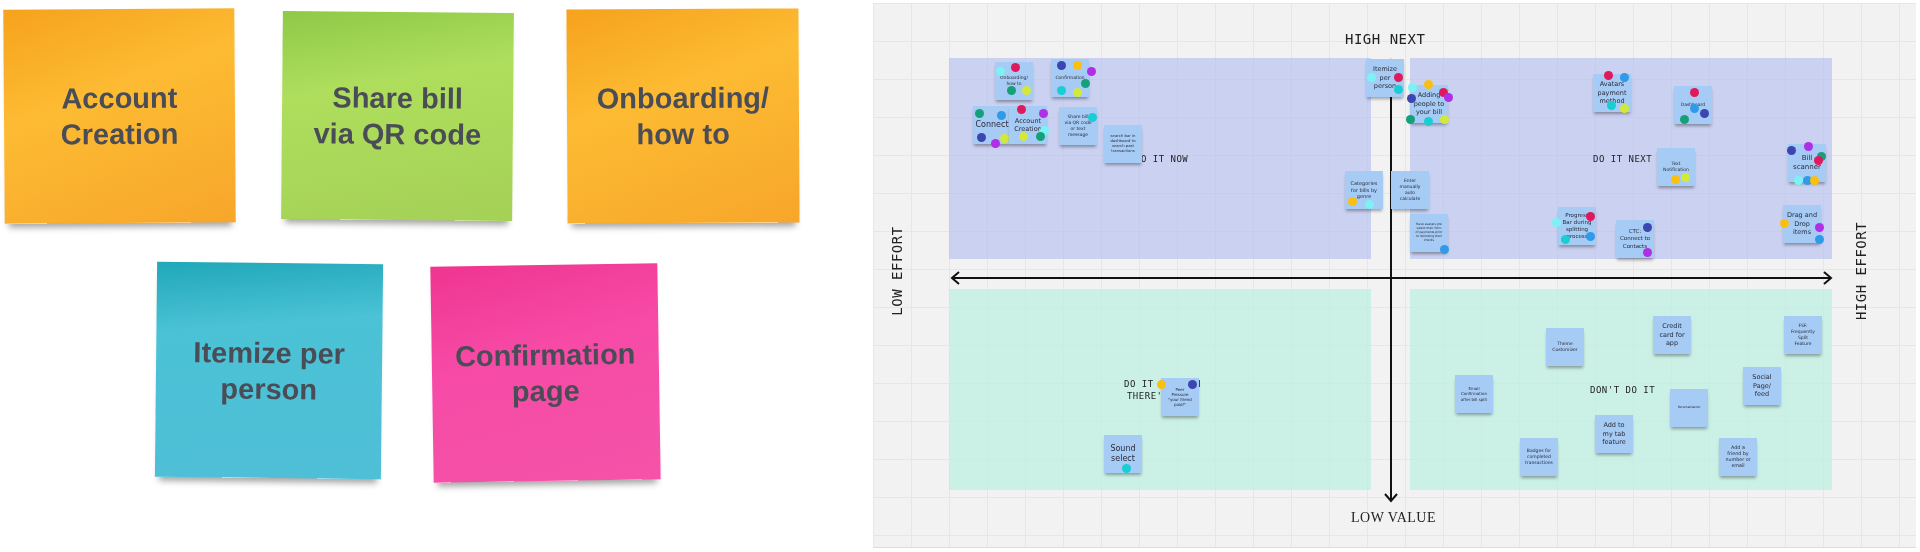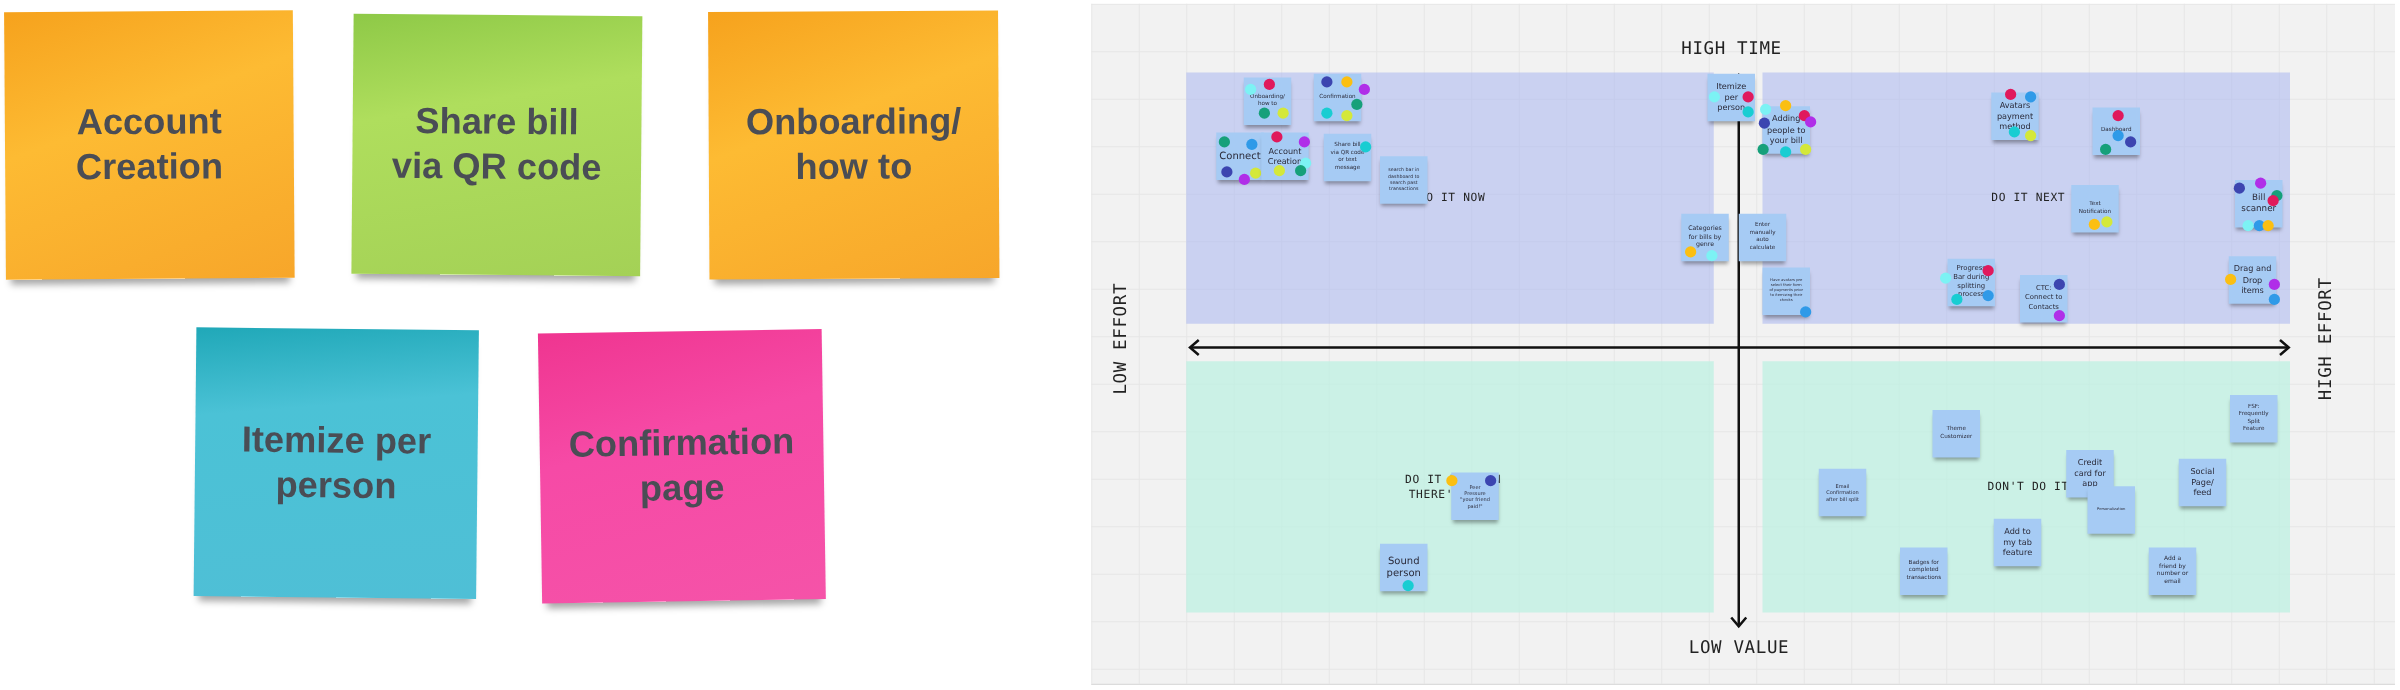--- a/index.html
+++ b/index.html
@@ -93,22 +93,22 @@
   <svg style="position:absolute;left:511px;top:490px;" width="14" height="10">
       <polyline points="1,1 7,8 13,1" fill="none" stroke="#111" stroke-width="2"></polyline>
     </svg>
   <svg style="position:absolute;left:77px;top:268px;" width="10" height="14">
       <polyline points="9,1 2,7 9,13" fill="none" stroke="#111" stroke-width="2"></polyline>
     </svg>
   <svg style="position:absolute;left:950px;top:268px;" width="10" height="14">
       <polyline points="1,1 8,7 1,13" fill="none" stroke="#111" stroke-width="2"></polyline>
     </svg>
 
-  <div class="axis-label mono" style="left:472px;top:28px;">HIGH TIME</div>
-  <div class="axis-label mono" style="left:478px;top:507px;">LOW VALUE</div>
+  <div class="axis-label mono" style="left:472px;top:28px;">HIGH NEXT</div>
+  <div class="axis-label mono" style="left:478px;top:507px;font-family:Liberation Serif, serif;">LOW VALUE</div>
   <div class="axis-label mono vert" style="left: -21.5px; top: 260px; transform: rotate(-90deg);">LOW EFFORT</div>
   <div class="axis-label mono vert" style="left: 939px; top: 260px; transform: rotate(-90deg);">HIGH EFFORT</div>
 
   <div class="quad-label mono" style="left:262px;top:150px;">DO IT NOW</div>
   <div class="quad-label mono" style="left:720px;top:150px;text-align:center;">DO IT NEXT</div>
   <div class="quad-label mono" style="left:251px;top:375px;">DO IT IF/WHEN
 THERE'S TIME</div>
   <div class="quad-label mono" style="left:717px;top:381px;">DON'T DO IT</div>
 
   <div id="stickies-layer">
@@ -262,28 +262,28 @@
       <div class="sticky" style="left: 288px; top: 375px; width: 38px; height: 38px; font-size: 4px; line-height: 5.2px;">
         <span>Peer
 Pressure
 "your friend
 paid!"</span>
         <div class="dot" style="left: -4px; top: 2px; background: rgb(251, 191, 18);"></div>
         <div class="dot" style="left: 27px; top: 2px; background: rgb(60, 69, 176);"></div>
       </div>
       <div class="sticky" style="left: 231px; top: 432px; width: 38px; height: 38px; font-size: 8px; line-height: 10.4px;">
         <span>Sound
-person</span>
+select</span>
         <div class="dot" style="left: 18px; top: 29px; background: rgb(25, 205, 210);"></div>
       </div>
       <div class="sticky" style="left: 673px; top: 325px; width: 38px; height: 38px; font-size: 4.5px; line-height: 5.85px;">
         <span>Theme
 Customizer</span>
       </div>
-      <div class="sticky" style="left: 780px; top: 313px; width: 38px; height: 38px; font-size: 6.5px; line-height: 8.45px; margin-top: 44px;">
+      <div class="sticky" style="left: 780px; top: 313px; width: 38px; height: 38px; font-size: 6.5px; line-height: 8.45px;">
         <span>Credit
 card for
 app</span>
       </div>
       <div class="sticky" style="left: 911px; top: 313px; width: 38px; height: 38px; font-size: 4.5px; line-height: 5.85px;">
         <span>FSF:
 Frequently
 Split
 Feature</span>
       </div>

